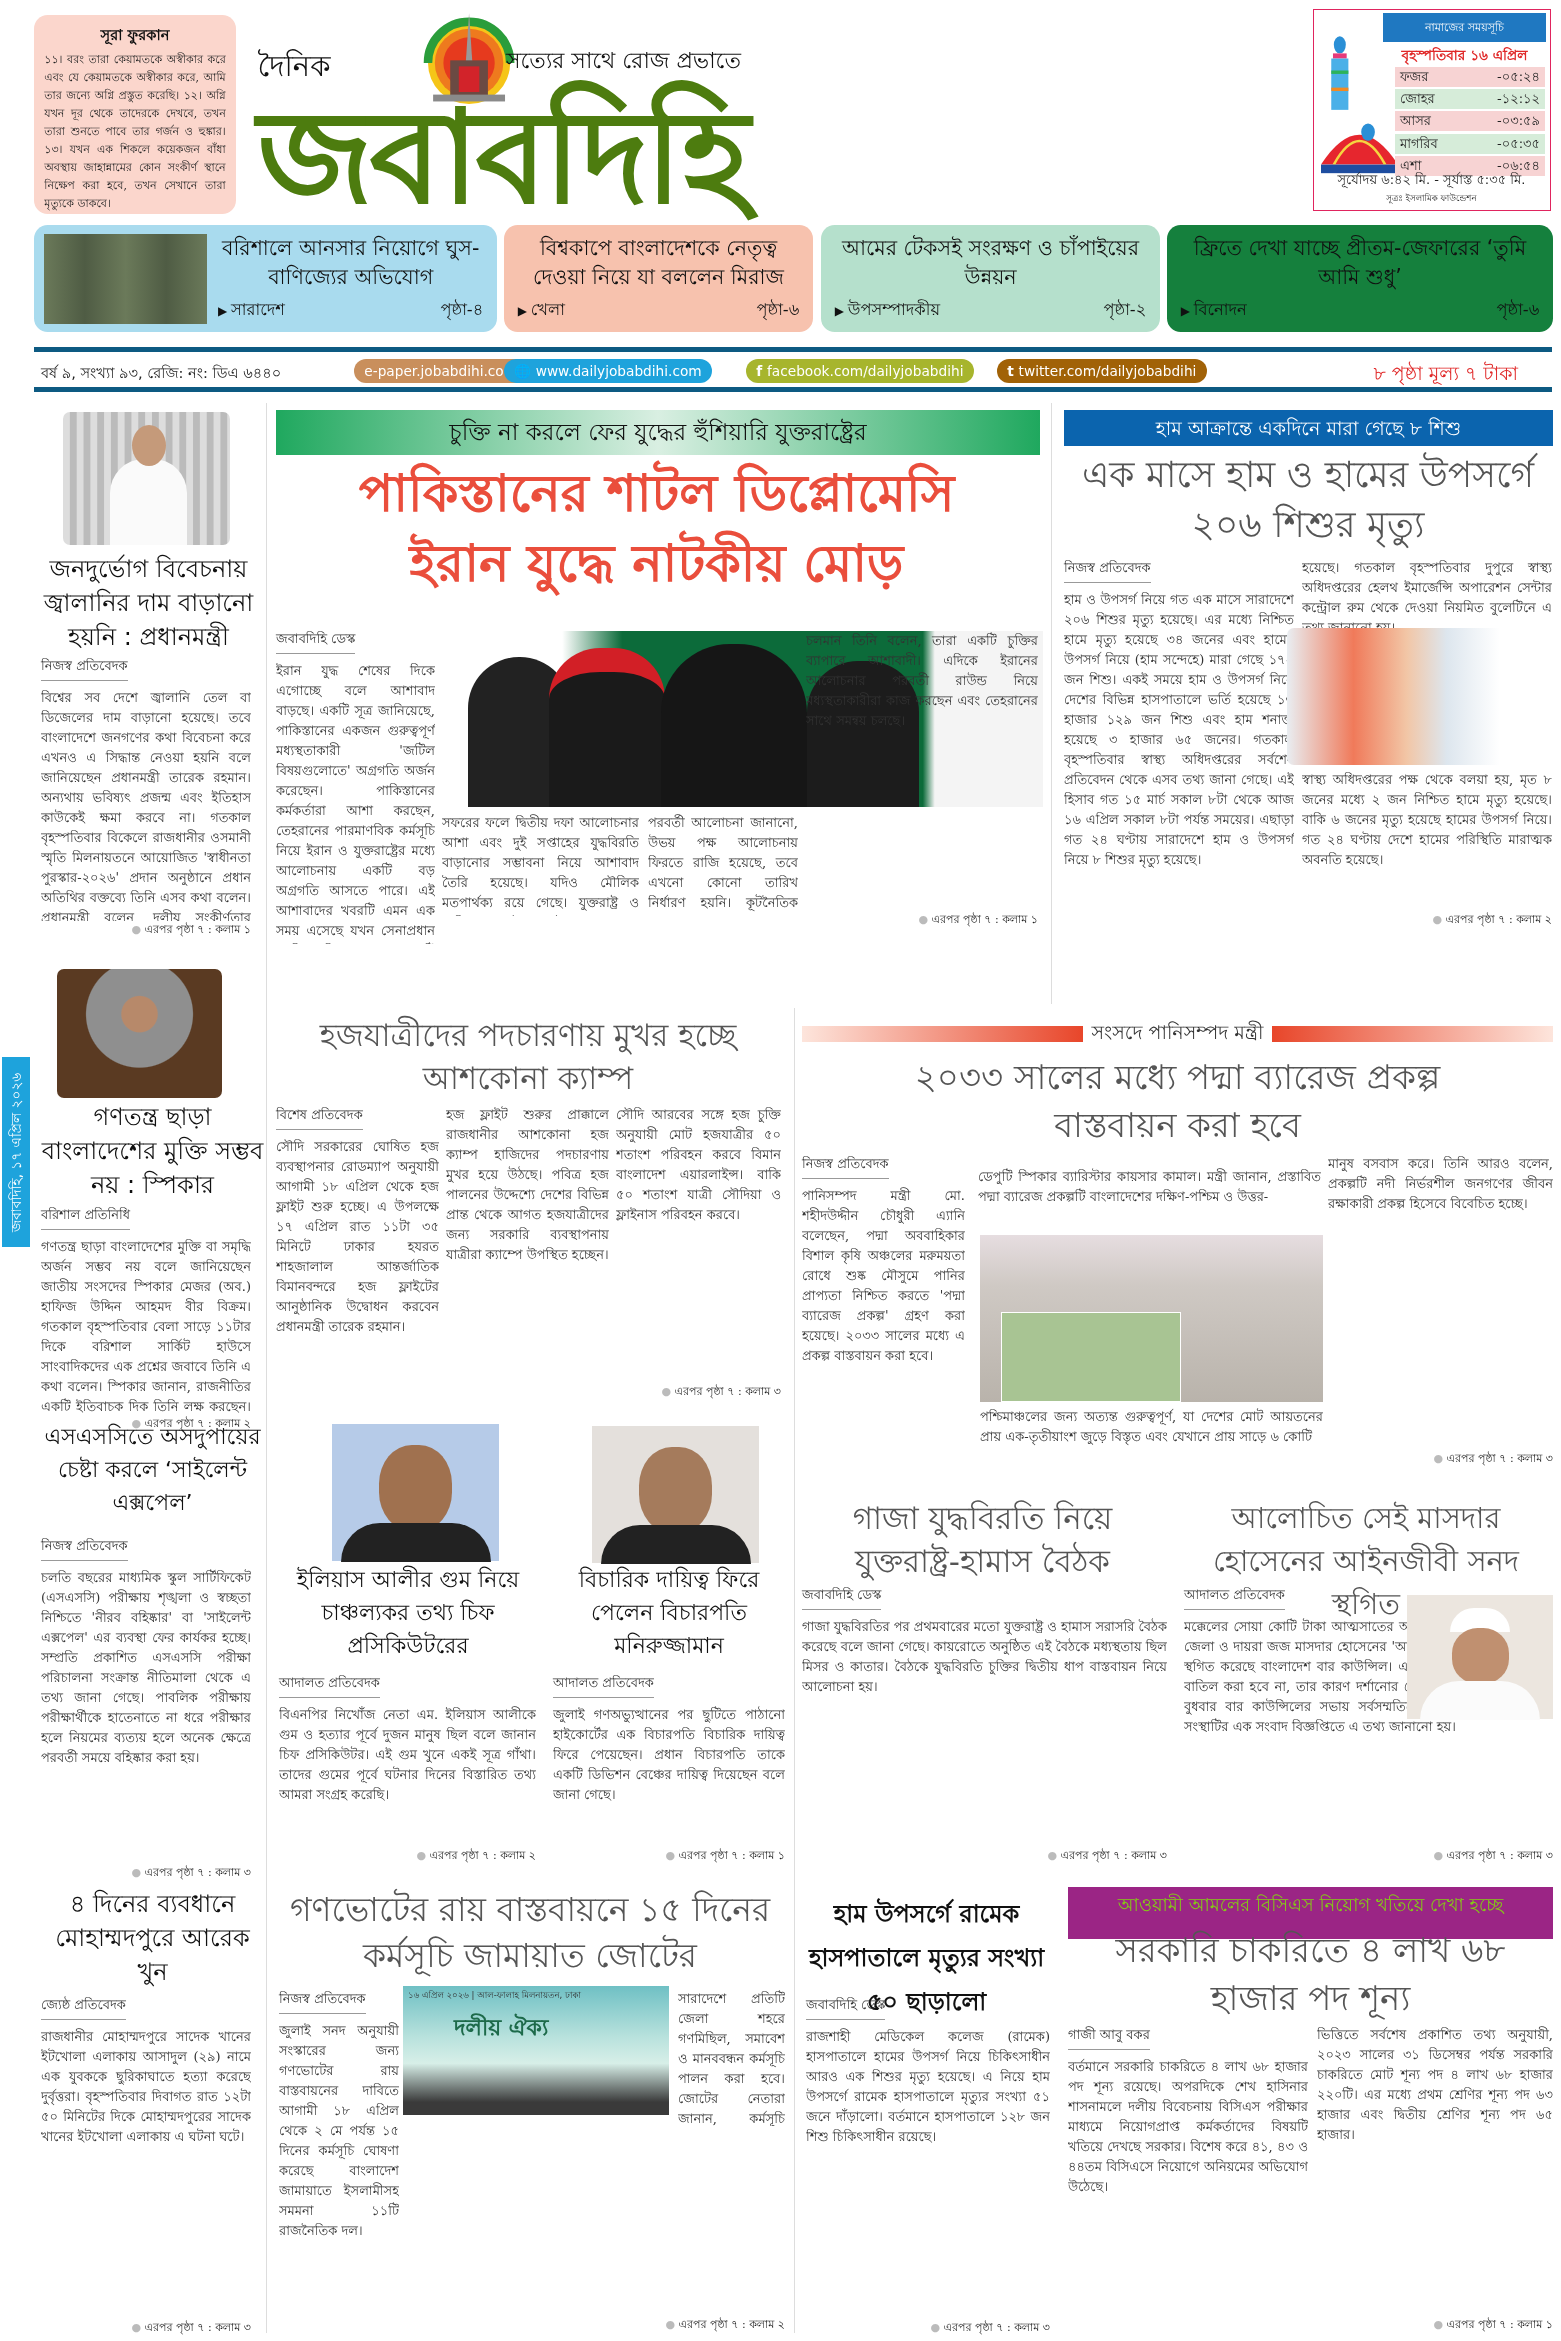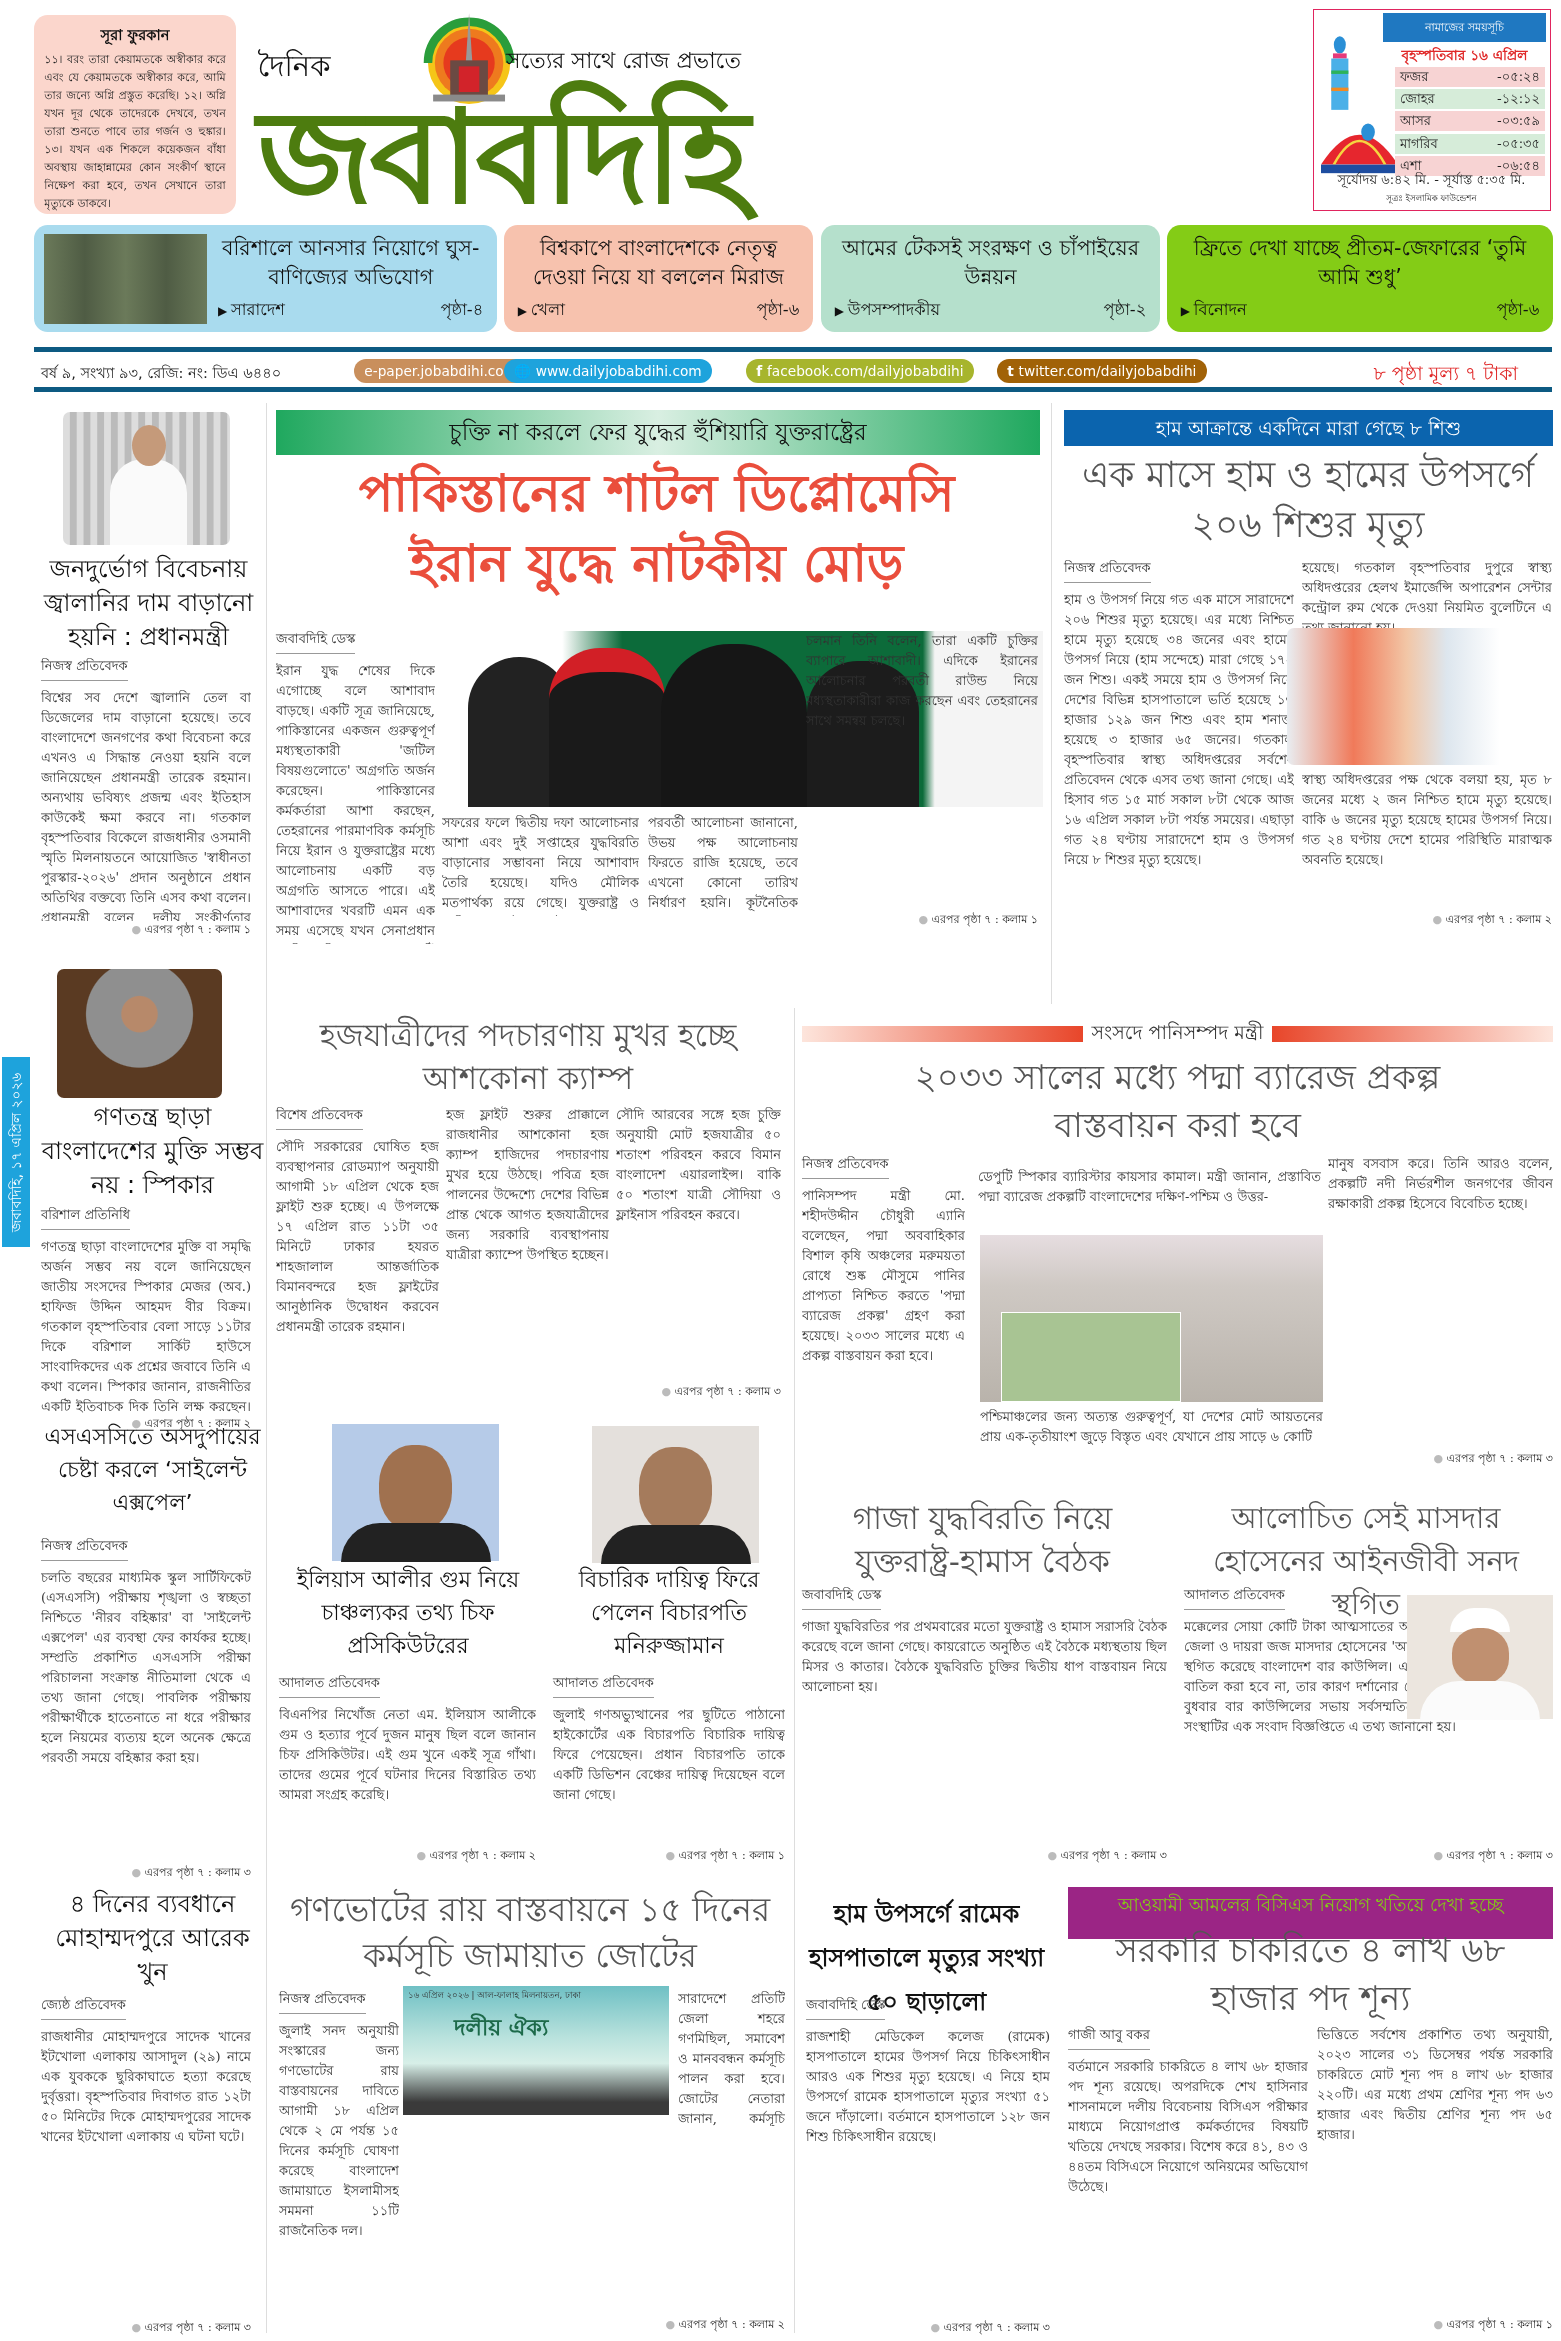--- a/index.html
+++ b/index.html
@@ -136,21 +136,21 @@
       <span>পৃষ্ঠা-৬</span>
     </div>
 </div>
 <div class="abs teaser" style="left:821px;width:339px;background:#b5e0cc">
   <div class="t-title">আমের টেকসই সংরক্ষণ ও চাঁপাইয়ের উন্নয়ন</div>
   <div class="t-foot">
       <span class="sec">উপসম্পাদকীয়</span>
       <span>পৃষ্ঠা-২</span>
     </div>
 </div>
-<div class="abs teaser" style="left:1167px;width:386px;background:#84cc16">
+<div class="abs teaser" style="left:1167px;width:386px;background:#15803d">
   <div class="t-title">ফ্রিতে দেখা যাচ্ছে প্রীতম-জেফারের ‘তুমি আমি শুধু’</div>
   <div class="t-foot">
       <span class="sec">বিনোদন</span>
       <span>পৃষ্ঠা-৬</span>
     </div>
 </div>
 
 <div class="abs infobar">
   <div class="issue">বর্ষ ৯, সংখ্যা ৯৩, রেজি: নং: ডিএ ৬৪৪০</div>
   <a class="pill" style="left:320px;background:#c98f5c">e-paper.jobabdihi.com</a>

